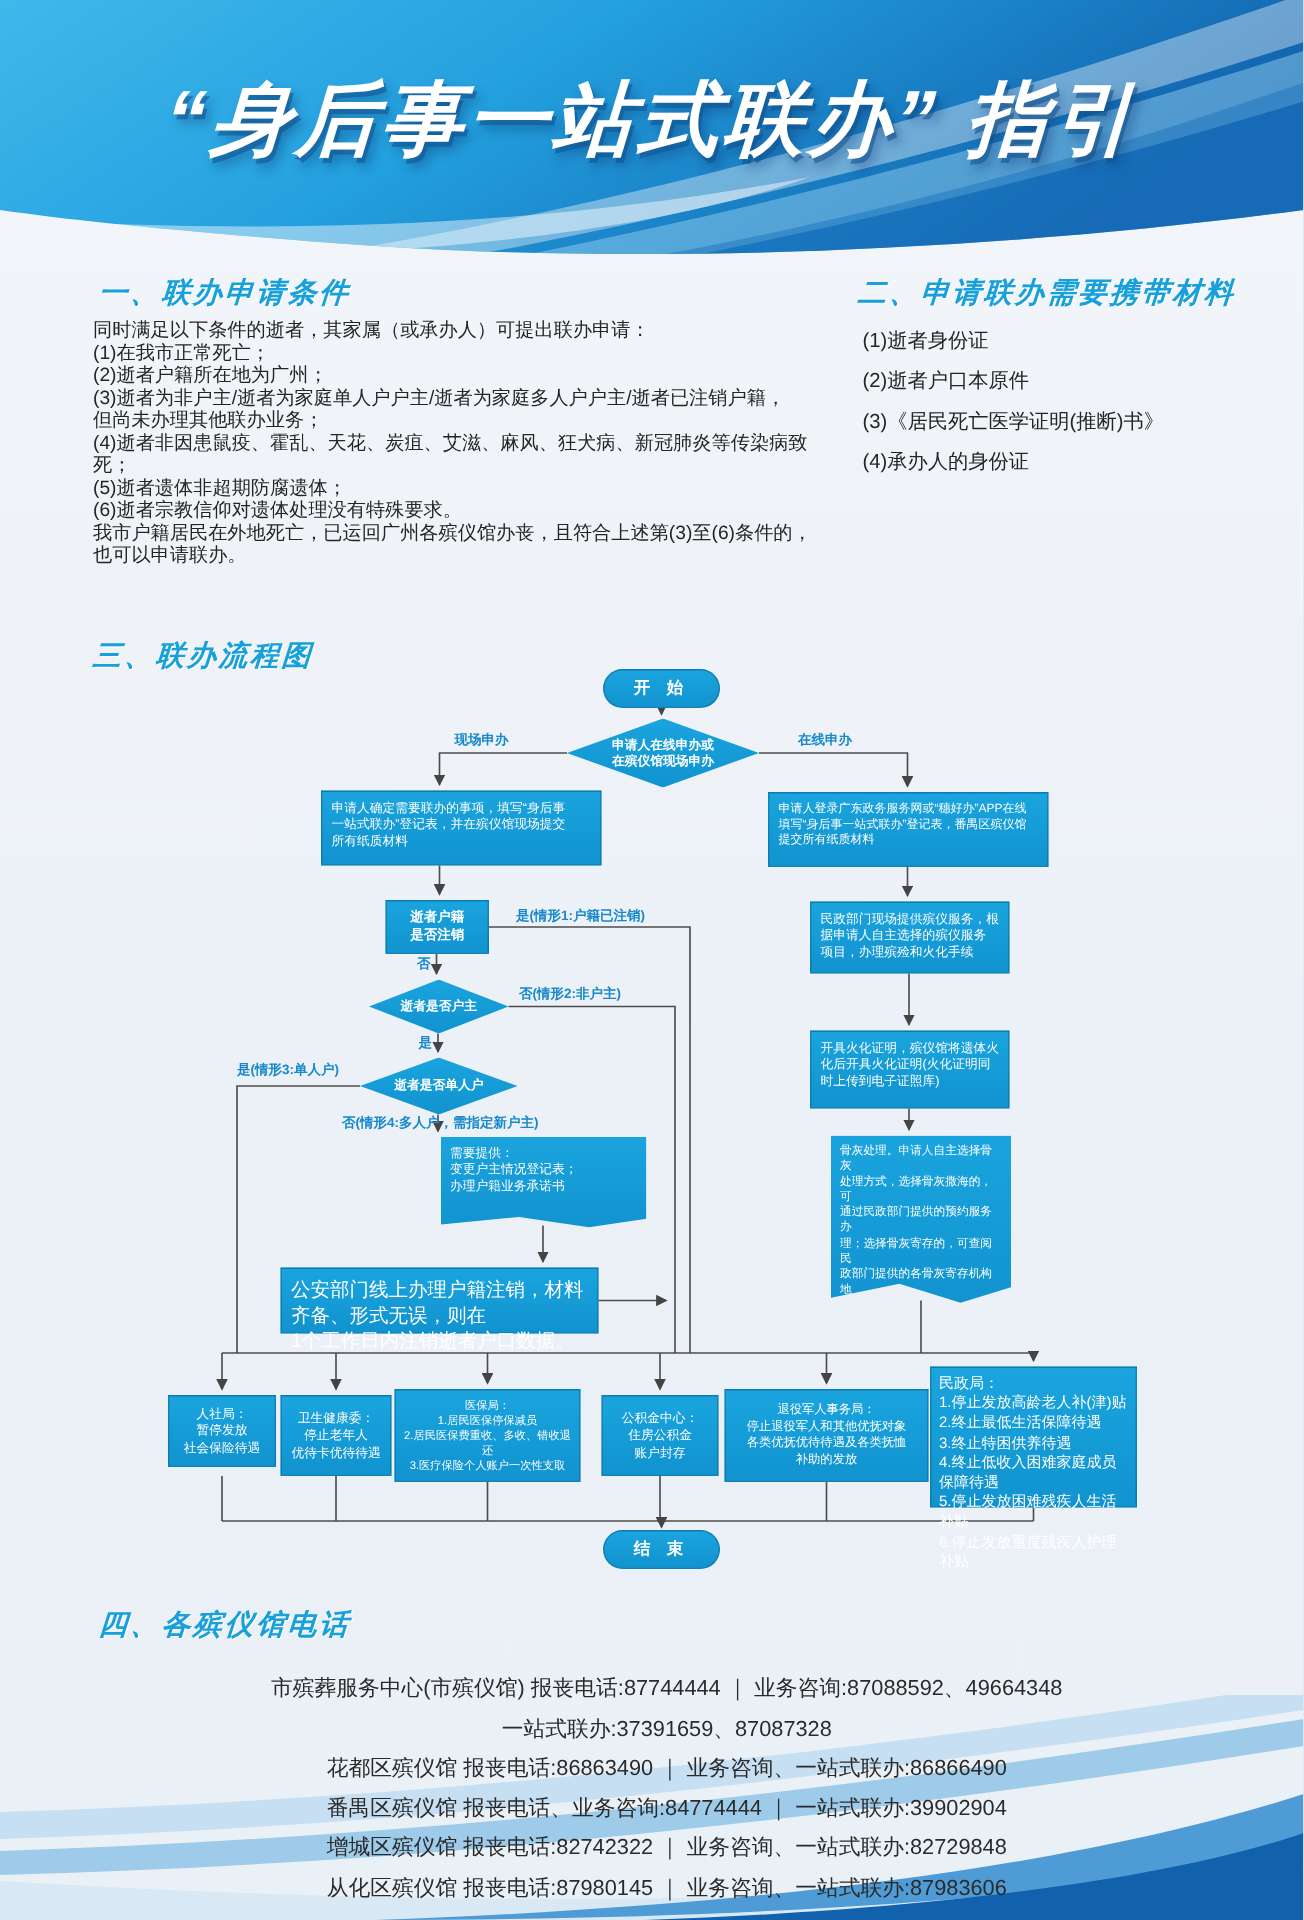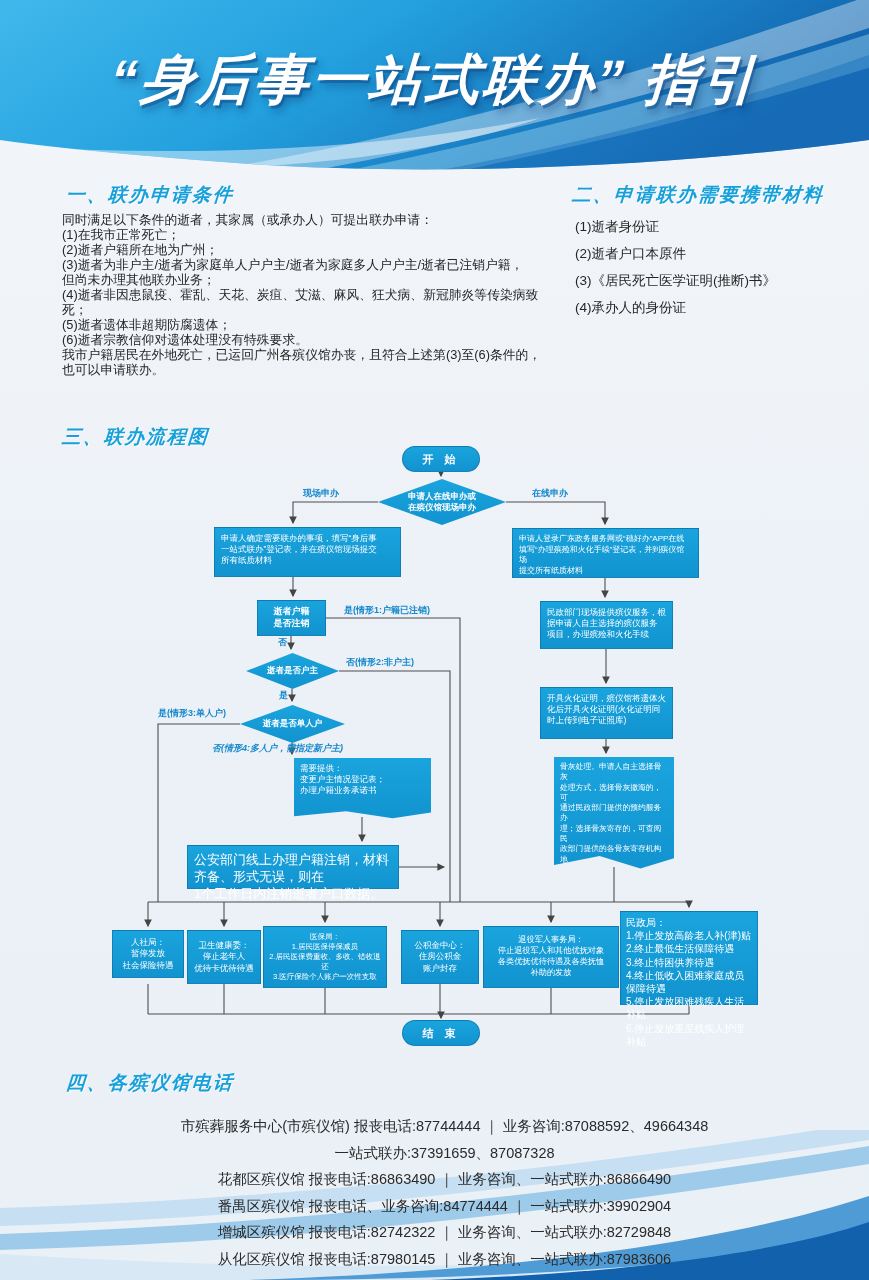--- a/index.html
+++ b/index.html
@@ -126,35 +126,35 @@
     <div class="node ctr pill" style="left:402px;top:3px;width:78px;height:26px;">开  始</div>
     <div class="node ctr diamond" style="left:378px;top:36px;width:128px;height:46px;font-size:8.5px;">申请人在线申办或
 在殡仪馆现场申办</div>
     <div class="flabel" style="left:303px;top:44px;">现场申办</div>
     <div class="flabel" style="left:532px;top:44px;">在线申办</div>
 
     <div class="node" style="left:214px;top:84px;width:187px;height:50px;">申请人确定需要联办的事项，填写“身后事
 一站式联办”登记表，并在殡仪馆现场提交
 所有纸质材料</div>
     <div class="node" style="left:512px;top:85px;width:187px;height:50px;font-size:8px;">申请人登录广东政务服务网或“穗好办”APP在线
-填写“办理殡殓和火化手续”登记表，并到殡仪馆场
+填写“身后事一站式联办”登记表，番禺区殡仪馆
 提交所有纸质材料</div>
 
     <div class="node ctr" style="left:257px;top:157px;width:69px;height:36px;font-size:9px;font-weight:bold;">逝者户籍
 是否注销</div>
     <div class="flabel" style="left:344px;top:161px;">是(情形1:户籍已注销)</div>
     <div class="flabel" style="left:278px;top:193px;">否</div>
 
     <div class="node ctr diamond" style="left:246px;top:210px;width:93px;height:36px;font-size:8.5px;">逝者是否户主</div>
     <div class="flabel" style="left:346px;top:213px;">否(情形2:非户主)</div>
     <div class="flabel" style="left:279px;top:246px;">是</div>
 
     <div class="node ctr diamond" style="left:240px;top:262px;width:105px;height:38px;font-size:8.5px;">逝者是否单人户</div>
     <div class="flabel" style="left:158px;top:264px;">是(情形3:单人户)</div>
-    <div class="flabel" style="left:212px;top:299px;font-style:italic;">否(情形4:多人户，需指定新户主)</div>
+    <div class="flabel" style="left:228px;top:299px;">否(情形4:多人户，需指定新户主)</div>
 
     <div class="node docshape" style="left:294px;top:315px;width:137px;height:62px;">需要提供：
 变更户主情况登记表；
 办理户籍业务承诺书</div>
     <div class="node" style="left:187px;top:402px;width:212px;height:44px;font-size:13px;">公安部门线上办理户籍注销，材料齐备、形式无误，则在
 1个工作日内注销逝者户口数据。</div>
 
     <div class="node" style="left:540px;top:158px;width:133px;height:48px;">民政部门现场提供殡仪服务，根
 据申请人自主选择的殡仪服务
 项目，办理殡殓和火化手续</div>

